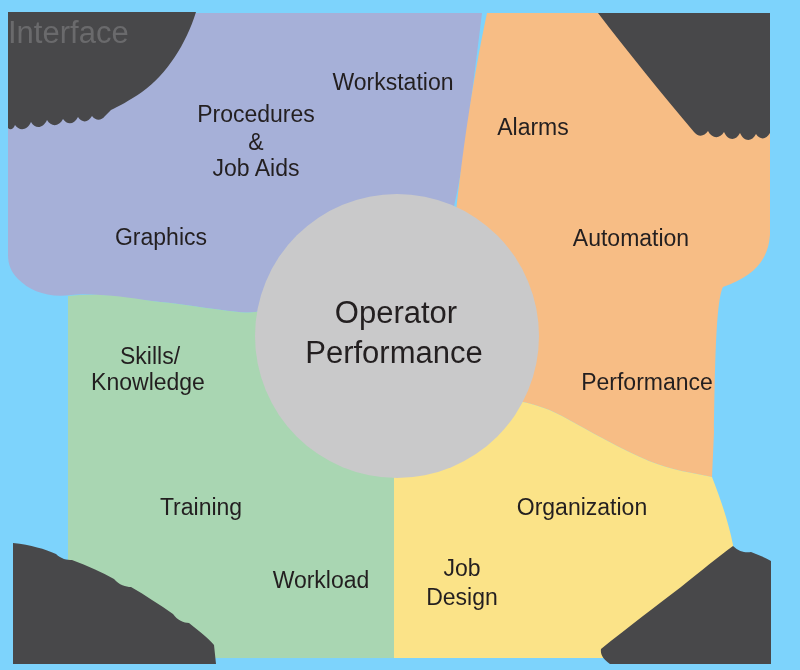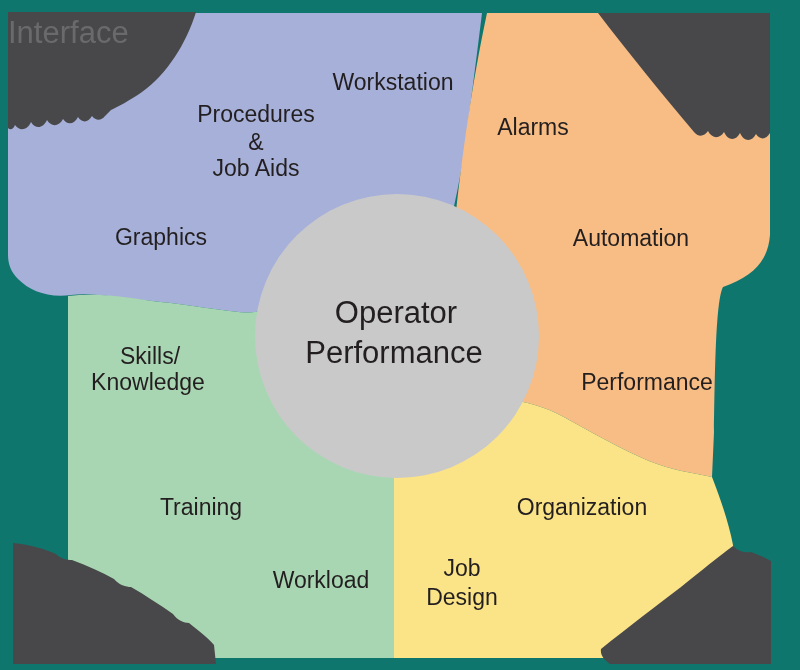--- a/index.html
+++ b/index.html
@@ -4,21 +4,21 @@
 <style>
   html, body {
     margin: 0;
     padding: 0;
     background: #ffffff;
   }
   .stage {
     position: relative;
     width: 800px;
     height: 670px;
-    background: #0f766e;
+    background: #7dd3fc;
     font-family: "Liberation Sans", sans-serif;
     overflow: hidden;
   }
   svg { display: block; }
   text {
     font-family: "Liberation Sans", sans-serif;
     fill: #231f20;
   }
   .label { font-size: 23px; }
   .center-label { font-size: 31px; }

